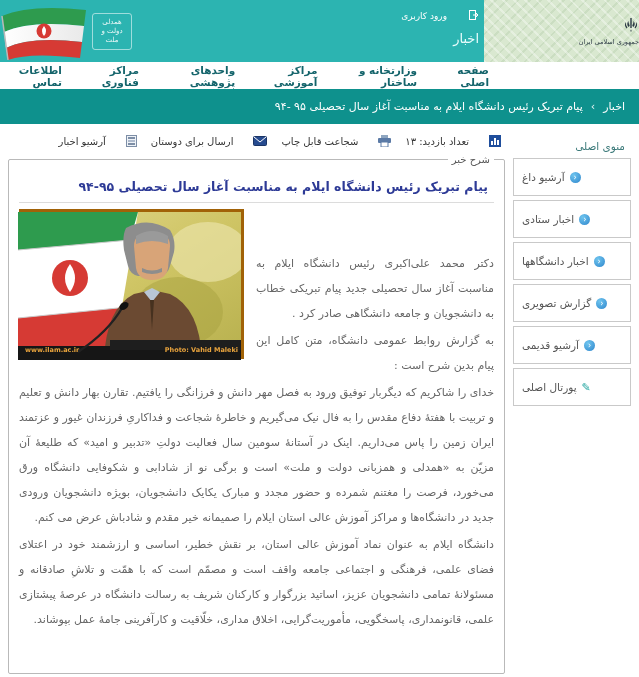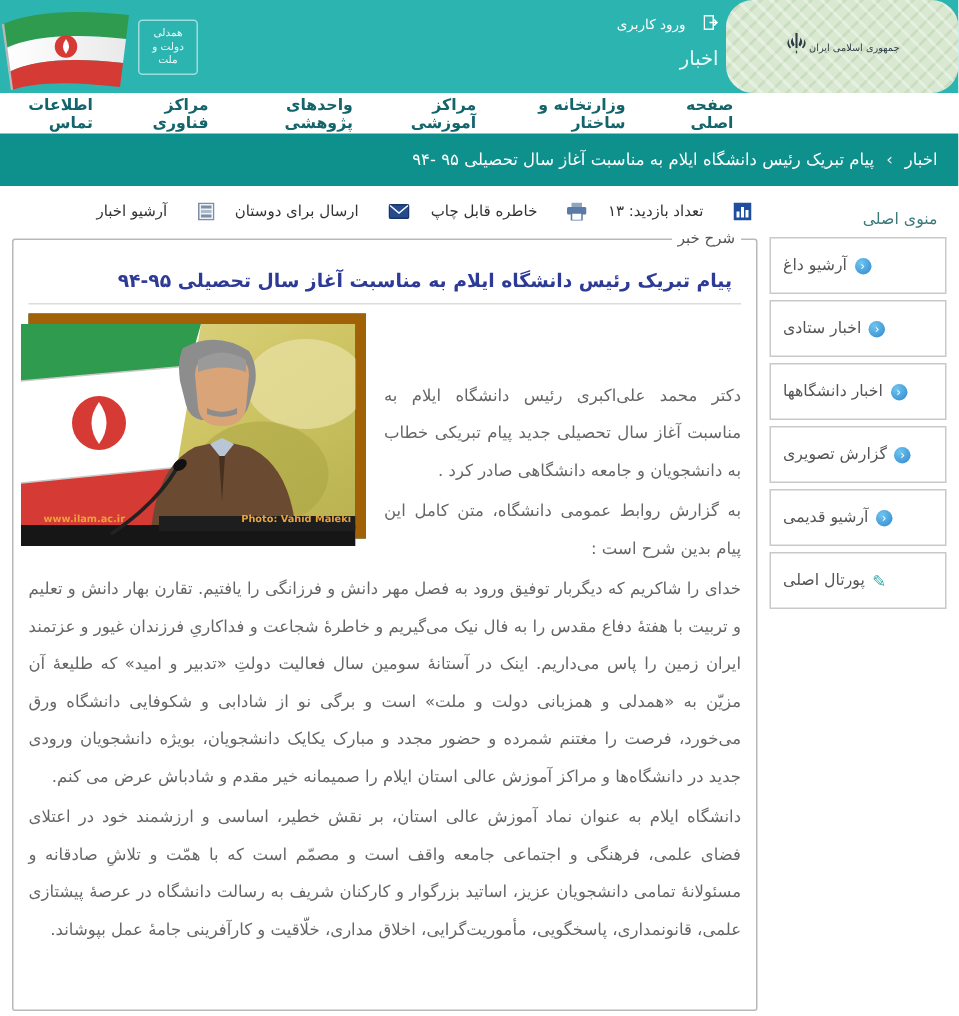--- a/index.html
+++ b/index.html
@@ -10,27 +10,27 @@
 
   
   .topbar { height:62px; background:#2cb4b1; position:relative; display:flex; }
   .flag-wrap { position:absolute; left:0; top:2px; width:88px; height:58px; }
   .slogan-emblem { position:absolute; left:92px; top:0; width:40px; height:62px;
     color:rgba(255,255,255,.92); text-align:center; font-size:7px; line-height:9px;
     display:flex; flex-direction:column; justify-content:center; }
   .slogan-emblem .diamond { border:1px solid rgba(255,255,255,.55); transform:rotate(0deg);
     padding:4px 1px; border-radius:3px; }
   .header-mid { position:absolute; right:160px; top:10px; text-align:right; color:#fff; }
-  .login-row { font-size:9px; display:flex; align-items:center; justify-content:flex-end; gap:12px; }
+  .login-row { font-size:9px; display:flex; align-items:center; justify-content:flex-end; gap:22px; }
   .section-label { font-size:13px; margin-top:9px; color:#eafdfd; }
   .logo-box { position:absolute; right:0; top:0; width:155px; height:62px;
     background:#d9e8d0;
     background-image:repeating-linear-gradient(45deg, rgba(255,255,255,.35) 0 2px, transparent 2px 8px),
                      repeating-linear-gradient(-45deg, rgba(160,190,150,.25) 0 2px, transparent 2px 8px);
-    display:flex; flex-direction:row; align-items:center; justify-content:center; text-align:center;border-radius:18px; }
+    display:flex; flex-direction:column; align-items:flex-end; justify-content:center; text-align:center; }
   .logo-sub { font-size:6.5px; color:#2c3a45; margin-top:1px; }
   .logo-title { font-size:12px; font-weight:bold; font-style:italic; color:#17242e; margin-top:1px; }
 
   
   .mainnav { height:27px; background:#fff; display:flex; align-items:center;
     gap:20px; padding-right:150px; font-size:10.5px; font-weight:bold; color:#14646b; }
   .mainnav a { color:#14646b; text-decoration:none; cursor:pointer; }
 
   
   .breadcrumb { height:35px; background:#0e918d; color:#fff; font-size:11px;
@@ -59,21 +59,21 @@
   .tool svg { display:block; }
 
   fieldset.newsbox { border:1px solid #b9b9b9; border-radius:2px; padding:6px 10px 10px 10px;
     min-height:520px; }
   fieldset.newsbox legend { font-size:10px; color:#555; padding:0 4px; }
 
   .article-title { color:#2d3a96; font-size:12.5px; font-weight:bold; text-align:right;
     padding:8px 6px 8px 0; }
   .title-rule { border:none; border-top:1px solid #dcdcdc; margin:0 0 2px 0; }
 
-  .photo { float:left; width:225px; height:150px; border:7px solid #a16207; background:#14532d;
+  .photo { float:left; width:225px; height:150px; border:3px solid #a16207; background:#14532d;
     margin:4px 12px 6px 0; position:relative; }
   .photo svg { display:block; }
   .wm-site { position:absolute; left:3px; bottom:2px; color:#e8a33d; font-size:6.5px; font-weight:bold; }
   .wm-credit { position:absolute; right:3px; bottom:2px; color:#e8a33d; font-size:6.5px; font-weight:bold; }
 
   .body-text { font-size:11px; color:#666; line-height:25px; text-align:justify; }
   .body-text p { margin-bottom:2px; }
   .body-text p.lead { padding-top:46px; }
 
   .clear { clear:both; }
@@ -199,21 +199,21 @@
           <span>تعداد بازدید: ۱۳</span>
         </span>
         <span class="tool">
           <span>
             <svg width="13" height="12" viewBox="0 0 13 12">
               <rect x="3" y="0" width="7" height="3" fill="#8fa6c0"></rect>
               <rect x="0" y="3" width="13" height="5" rx="1" fill="#5b7aa6"></rect>
               <rect x="3" y="7" width="7" height="5" fill="#fff" stroke="#5b7aa6"></rect>
             </svg>
           </span>
-          <span>خاطره قابل چاپ</span>
+          <span>شجاعت قابل چاپ</span>
         </span>
         <span class="tool">
           <span>
             <svg width="14" height="10" viewBox="0 0 14 10">
               <rect x="0.5" y="0.5" width="13" height="9" rx="1" fill="#274b8f" stroke="#1b3566"></rect>
               <path d="M1 1 L7 6 L13 1" stroke="#fff" stroke-width="1" fill="none"></path>
             </svg>
           </span>
           <span>ارسال برای دوستان</span>
         </span>

